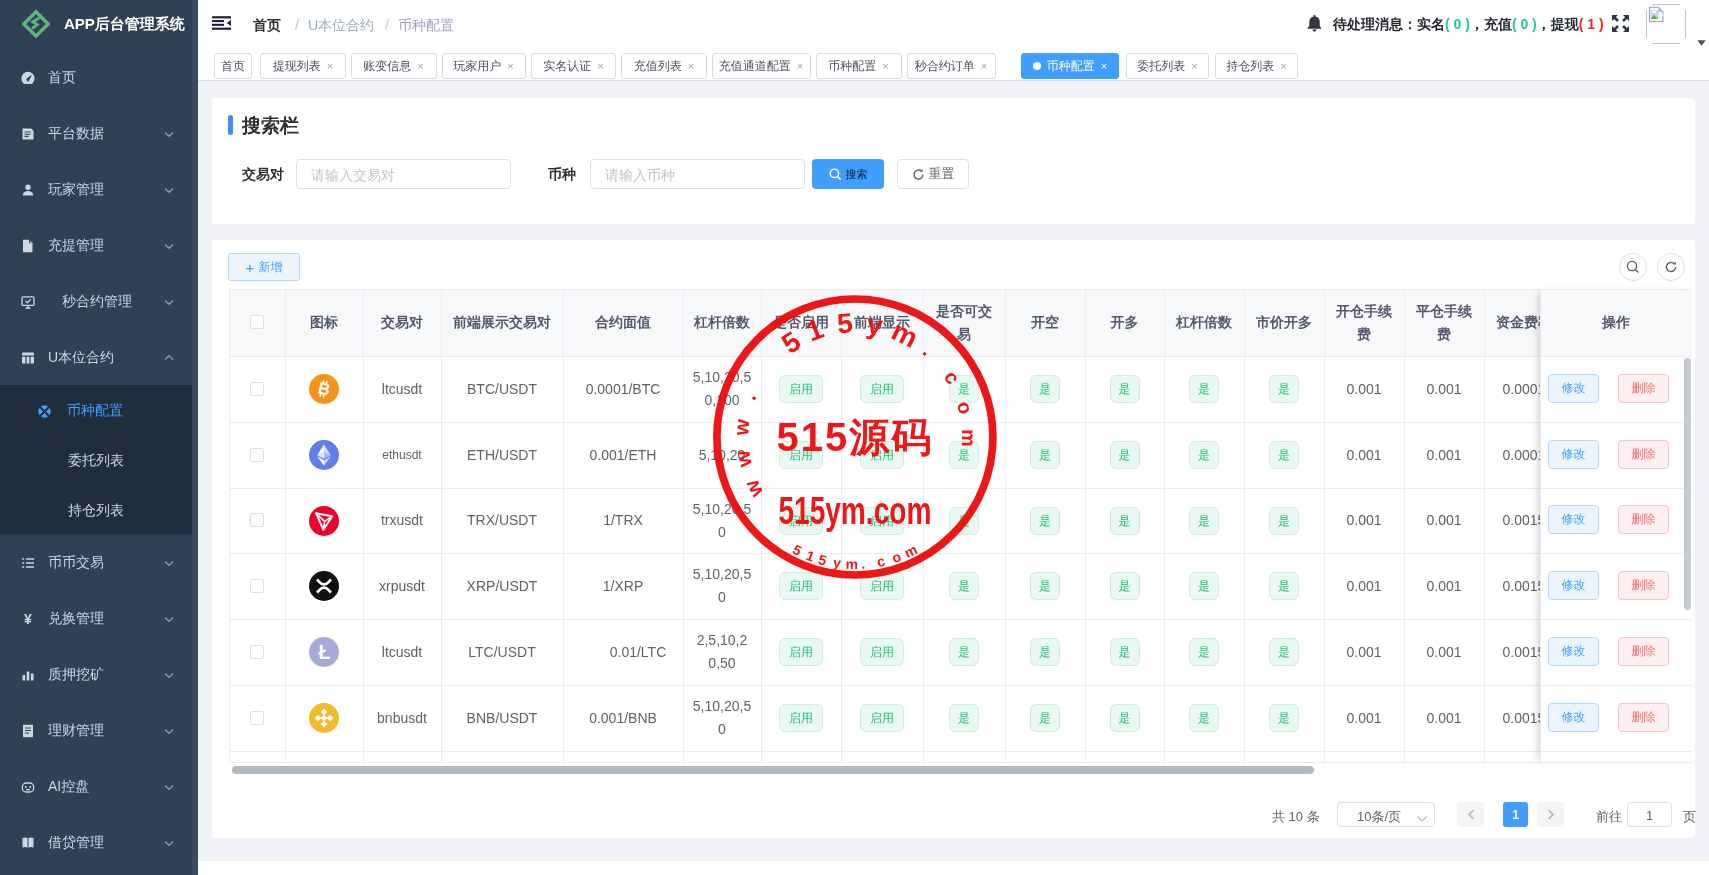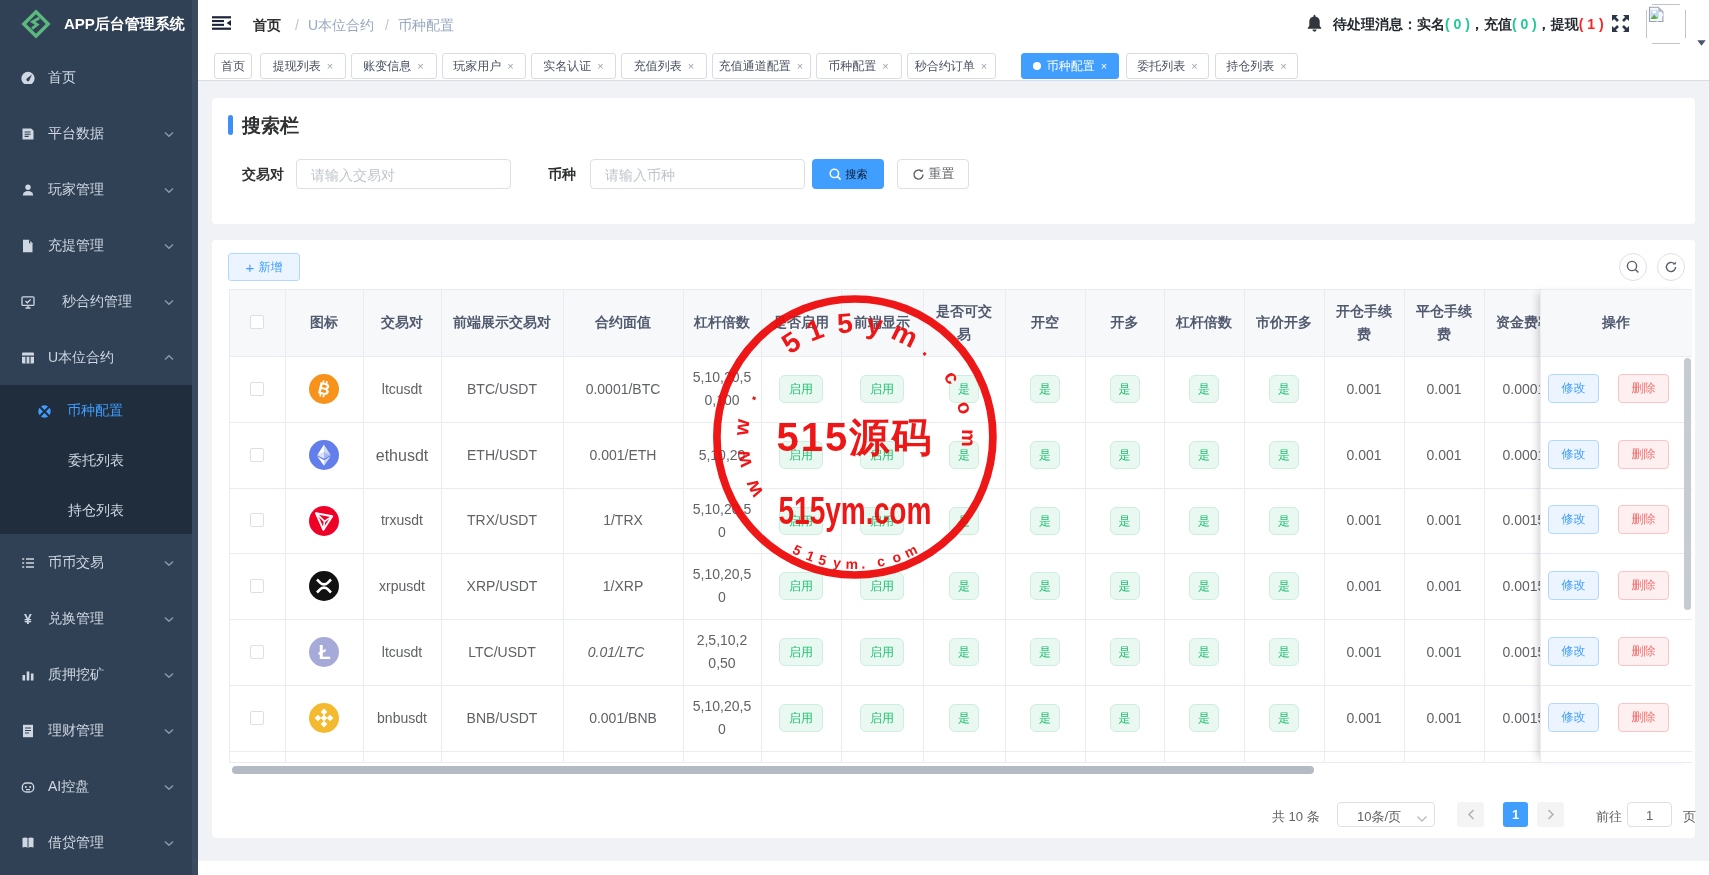--- a/index.html
+++ b/index.html
@@ -182,21 +182,21 @@
       <circle cx="15" cy="15" r="15" fill="#627eea"></circle>
 <path fill="#fff" fill-opacity=".7" d="M15 4.4v7.9l6.8 3z"></path>
       <path fill="#fff" d="M15 4.4L8.2 15.3l6.8-3z"></path>
 <path fill="#fff" fill-opacity=".7" d="M15 20.2v5.5l6.8-9.4z"></path>
       <path fill="#fff" d="M15 25.7v-5.5l-6.8-3.9z"></path>
 <path fill="#fff" fill-opacity=".45" d="M15 18.8l6.8-3.5-6.8-3z"></path>
       <path fill="#fff" fill-opacity=".8" d="M8.2 15.3l6.8 3.5v-6.5z"></path>
     </svg>
   </div>
 <div class="abs" style="left:363px;top:422px;width:78px;height:66px;display:flex;align-items:center;justify-content:center;text-align:center;">
-    <div style="color:#606266;font-size:16px;line-height:23px;">ethusdt</div>
+    <div style="color:#606266;font-size:12px;line-height:23px;">ethusdt</div>
   </div>
 <div class="abs" style="left:441px;top:422px;width:122px;height:66px;display:flex;align-items:center;justify-content:center;text-align:center;">
     <div style="color:#606266;font-size:14px;line-height:23px;">ETH/USDT</div>
   </div>
 <div class="abs" style="left:563px;top:422px;width:120px;height:66px;display:flex;align-items:center;justify-content:center;text-align:center;">
     <div style="color:#606266;font-size:14px;line-height:23px;">0.001/ETH</div>
   </div>
 <div class="abs" style="left:683px;top:422px;width:78px;height:66px;display:flex;align-items:center;justify-content:center;text-align:center;">
     <div style="color:#606266;font-size:14px;line-height:23px;">5,10,20</div>
   </div>
@@ -335,21 +335,21 @@
       <circle cx="15" cy="15" r="15" fill="#a5aad9"></circle>
 <text x="15.5" y="22" font-size="20" font-weight="bold" text-anchor="middle" fill="#fff" font-family="Liberation Sans">Ł</text>
     </svg>
   </div>
 <div class="abs" style="left:363px;top:619px;width:78px;height:66px;display:flex;align-items:center;justify-content:center;text-align:center;">
     <div style="color:#606266;font-size:14px;line-height:23px;">ltcusdt</div>
   </div>
 <div class="abs" style="left:441px;top:619px;width:122px;height:66px;display:flex;align-items:center;justify-content:center;text-align:center;">
     <div style="color:#606266;font-size:14px;line-height:23px;">LTC/USDT</div>
   </div>
-<div class="abs" style="left:556px;top:619px;width:120px;height:66px;display:flex;align-items:center;justify-content:center;text-align:center;font-style:italic;">
+<div class="abs" style="left:578px;top:619px;width:120px;height:66px;display:flex;align-items:center;justify-content:center;text-align:center;">
     <div style="color:#606266;font-size:14px;line-height:23px;">0.01/LTC</div>
   </div>
 <div class="abs" style="left:683px;top:619px;width:78px;height:66px;display:flex;align-items:center;justify-content:center;text-align:center;">
     <div style="color:#606266;font-size:14px;line-height:23px;">2,5,10,2<br>0,50</div>
   </div>
 <div class="abs" style="left:761px;top:619px;width:80px;height:66px;display:flex;align-items:center;justify-content:center;text-align:center;">
     <div style="width:44px;height:28px;line-height:26px;background:#e9f9f1;border:1px solid #cdeedd;border-radius:6px;color:#1fc071;font-size:12px;text-align:center">启用</div>
   </div>
 <div class="abs" style="left:841px;top:619px;width:82px;height:66px;display:flex;align-items:center;justify-content:center;text-align:center;">
     <div style="width:44px;height:28px;line-height:26px;background:#e9f9f1;border:1px solid #cdeedd;border-radius:6px;color:#1fc071;font-size:12px;text-align:center">启用</div>

